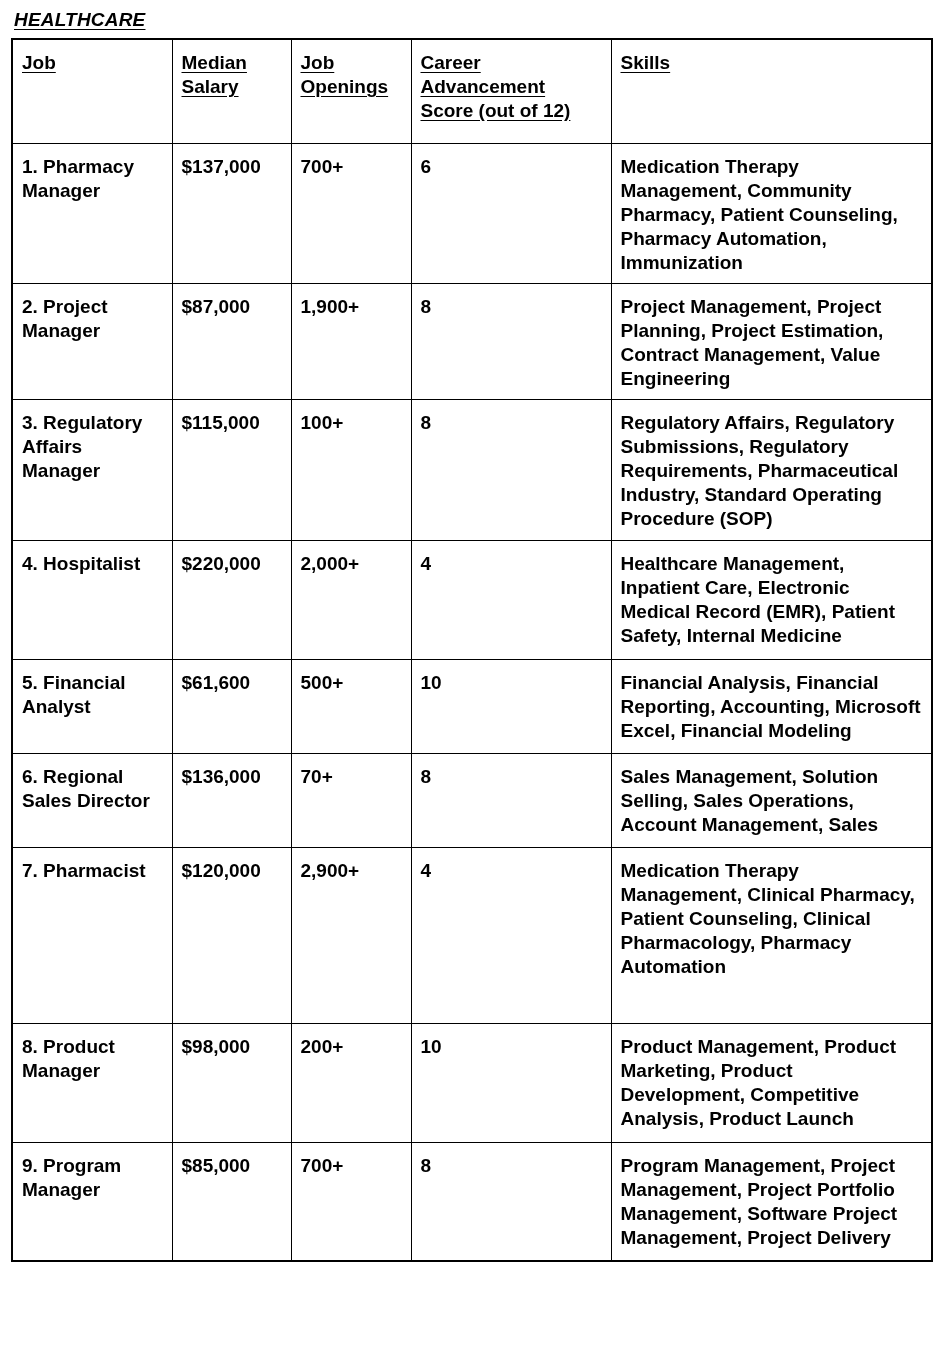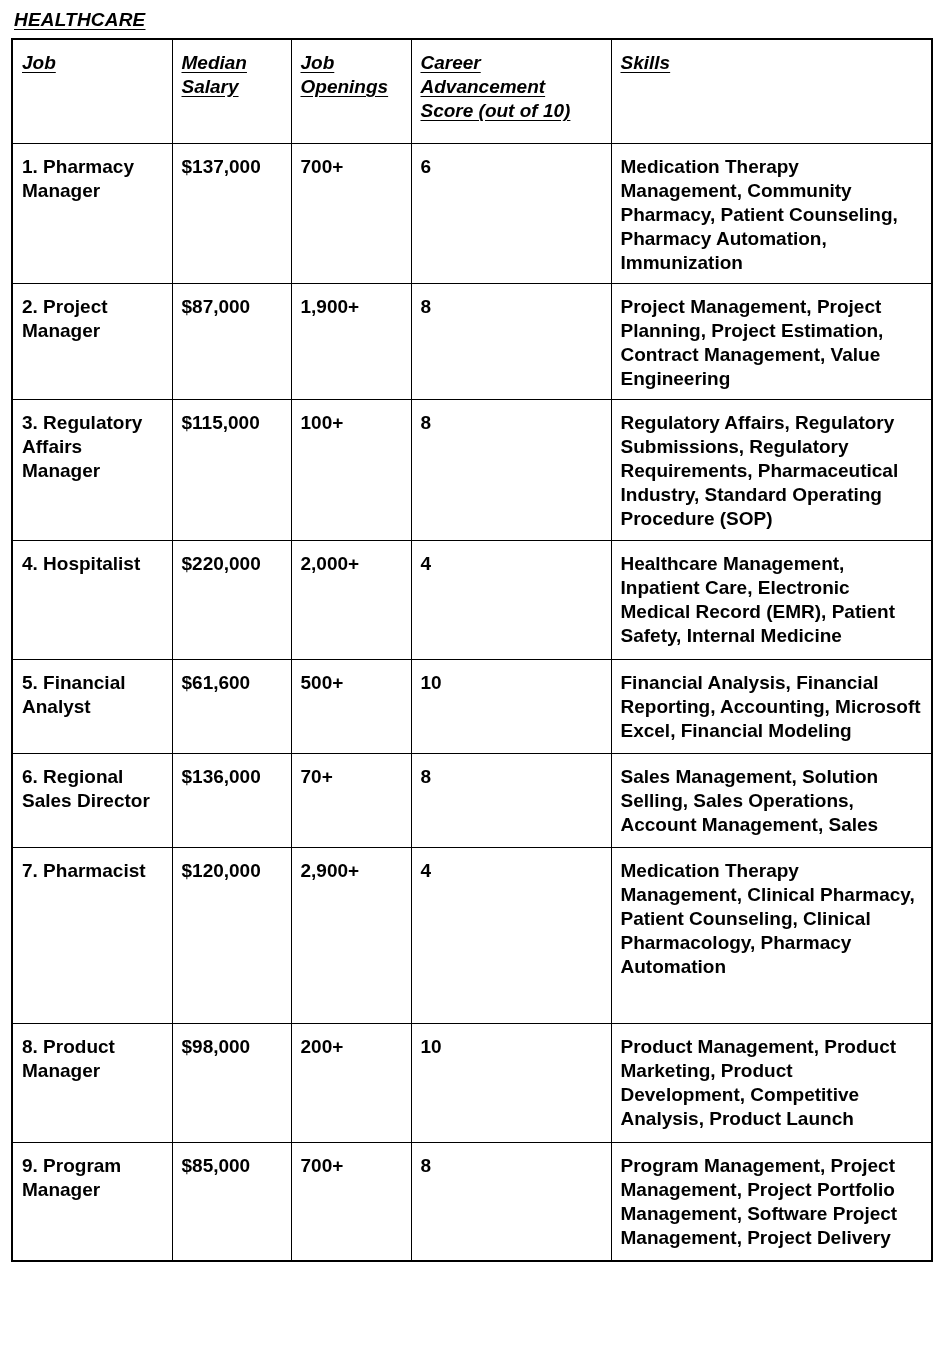--- a/index.html
+++ b/index.html
@@ -62,21 +62,20 @@
     border: 1.6px solid #000000;
     vertical-align: top;
     padding: 11px 9px 8px 9px;
     font-size: 19px;
     line-height: 24px;
     text-align: left;
   }
 
   table.jobs thead th {
     font-weight: bold;
-    font-style: italic;
     height: 84px;
   }
   table.jobs thead th .hdr {
     text-decoration: underline;
     text-underline-offset: 3px;
     display: inline;
   }
 
   table.jobs tbody td {
     font-weight: bold;
@@ -119,21 +118,21 @@
           <th>
             <span class="hdr">Job</span>
           </th>
           <th>
             <span class="hdr">Median Salary</span>
           </th>
           <th>
             <span class="hdr">Job Openings</span>
           </th>
           <th>
-            <span class="hdr">Career Advancement Score (out of 10)</span>
+            <span class="hdr">Career Advancement Score (out of 12)</span>
           </th>
           <th>
             <span class="hdr">Skills</span>
           </th>
         </tr>
       </thead>
       <tbody>
 
         <tr data-row="1">
           <td class="cell-job">1. Pharmacy Manager</td>

